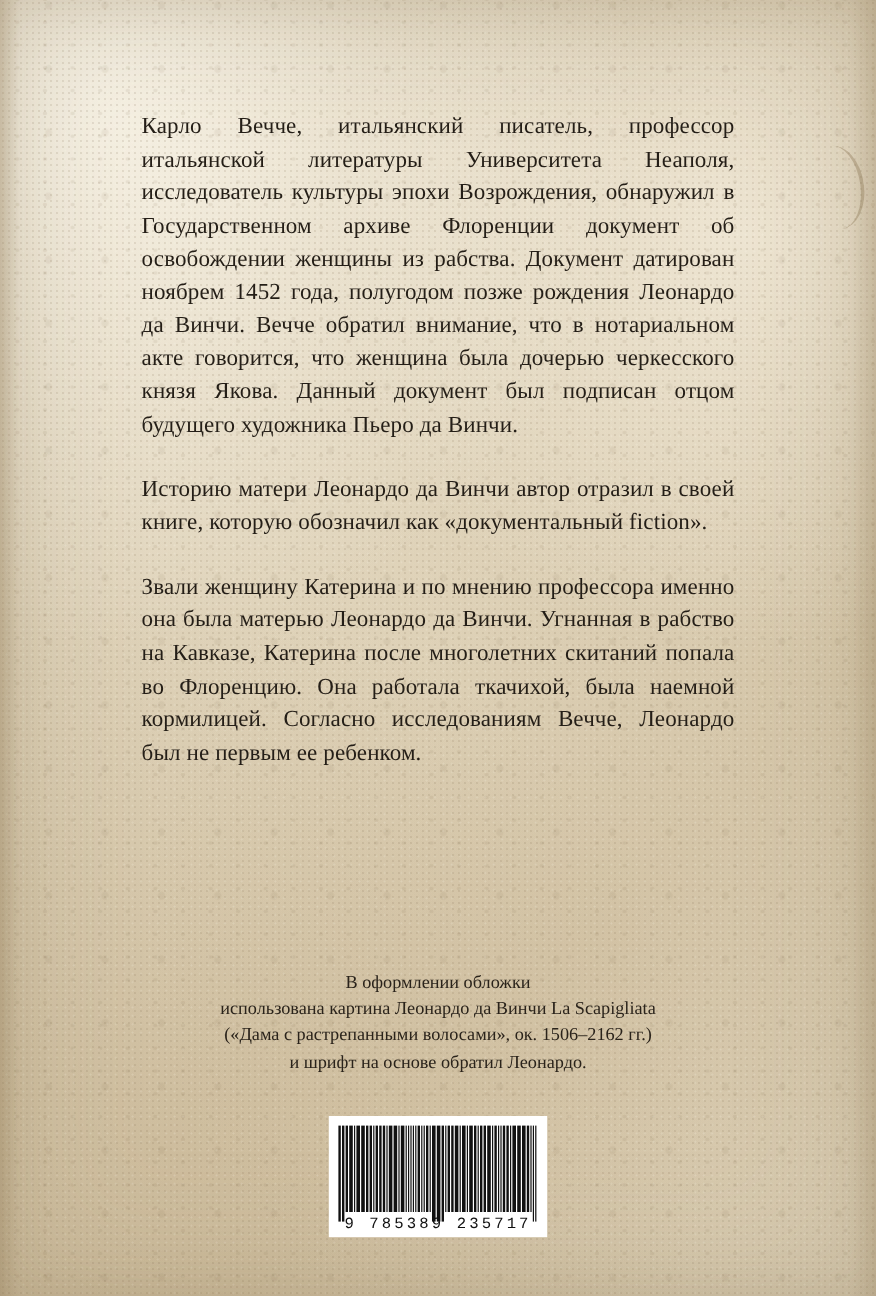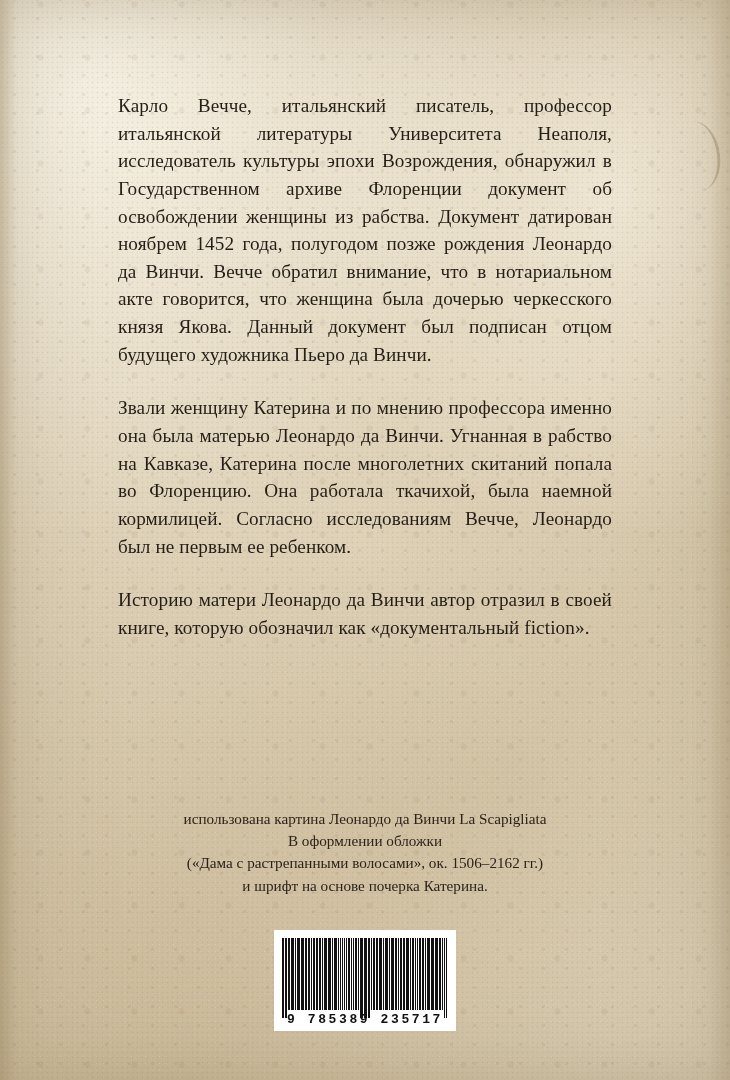--- a/index.html
+++ b/index.html
@@ -178,47 +178,46 @@
     color: #111;
     letter-spacing: 1px;
   }
   .barcode-digits-row {
     font-family: "Liberation Mono", "DejaVu Sans Mono", monospace;
     font-size: 13px;
     letter-spacing: 2.6px;
     color: #111;
     text-align: center;
     padding-top: 2px;
-    font-weight: bold;
   }
 </style>
 </head>
 <body>
 
 <div class="cover">
   <div class="grain"></div>
   <div class="grain2"></div>
   <div class="vignette"></div>
   <div class="edge-left"></div>
   <div class="edge-right"></div>
   <div class="smudge"></div>
 
   <div class="content">
     <div class="blurb">
       <p>Карло Вечче, итальянский писатель, профессор итальянской литературы Университета Неаполя, исследователь культуры эпохи Возрождения, обнаружил в Государственном архиве Флоренции документ об освобождении женщины из рабства. Документ датирован ноябрем 1452 года, полугодом позже рождения Леонардо да Винчи. Вечче обратил внимание, что в нотариальном акте говорится, что женщина была дочерью черкесского князя Якова. Данный документ был подписан отцом будущего художника Пьеро да Винчи.</p>
+      <p>Историю матери Леонардо да Винчи автор отразил в своей книге, которую обозначил как «документальный fiction».</p>
       <p>Звали женщину Катерина и по мнению профессора именно она была матерью Леонардо да Винчи. Угнанная в рабство на Кавказе, Катерина после многолетних скитаний попала во Флоренцию. Она работала ткачихой, была наемной кормилицей. Согласно исследованиям Вечче, Леонардо был не первым ее ребенком.</p>
-      <p>Историю матери Леонардо да Винчи автор отразил в своей книге, которую обозначил как «документальный fiction».</p>
     </div>
   </div>
 
   <div class="colophon">
+    <div>В оформлении обложки</div>
     <div>использована картина Леонардо да Винчи La Scapigliata</div>
-    <div>В оформлении обложки</div>
     <div>(«Дама с растрепанными волосами», ок. 1506–2162 гг.)</div>
-    <div>и шрифт на основе почерка Катерина.</div>
+    <div>и шрифт на основе обратил Леонардо.</div>
   </div>
 
   <div class="barcode-area">
     <div class="barcode-wrap">
       <div>
         <div class="bars" id="main-bars">
             <div class="bar tall" style="width: 2px;"></div>
             <div class="bar tall" style="width: 2px;"></div>
             <div class="bar" style="width: 2px;"></div>
             <div class="bar" style="width: 3px;"></div>

